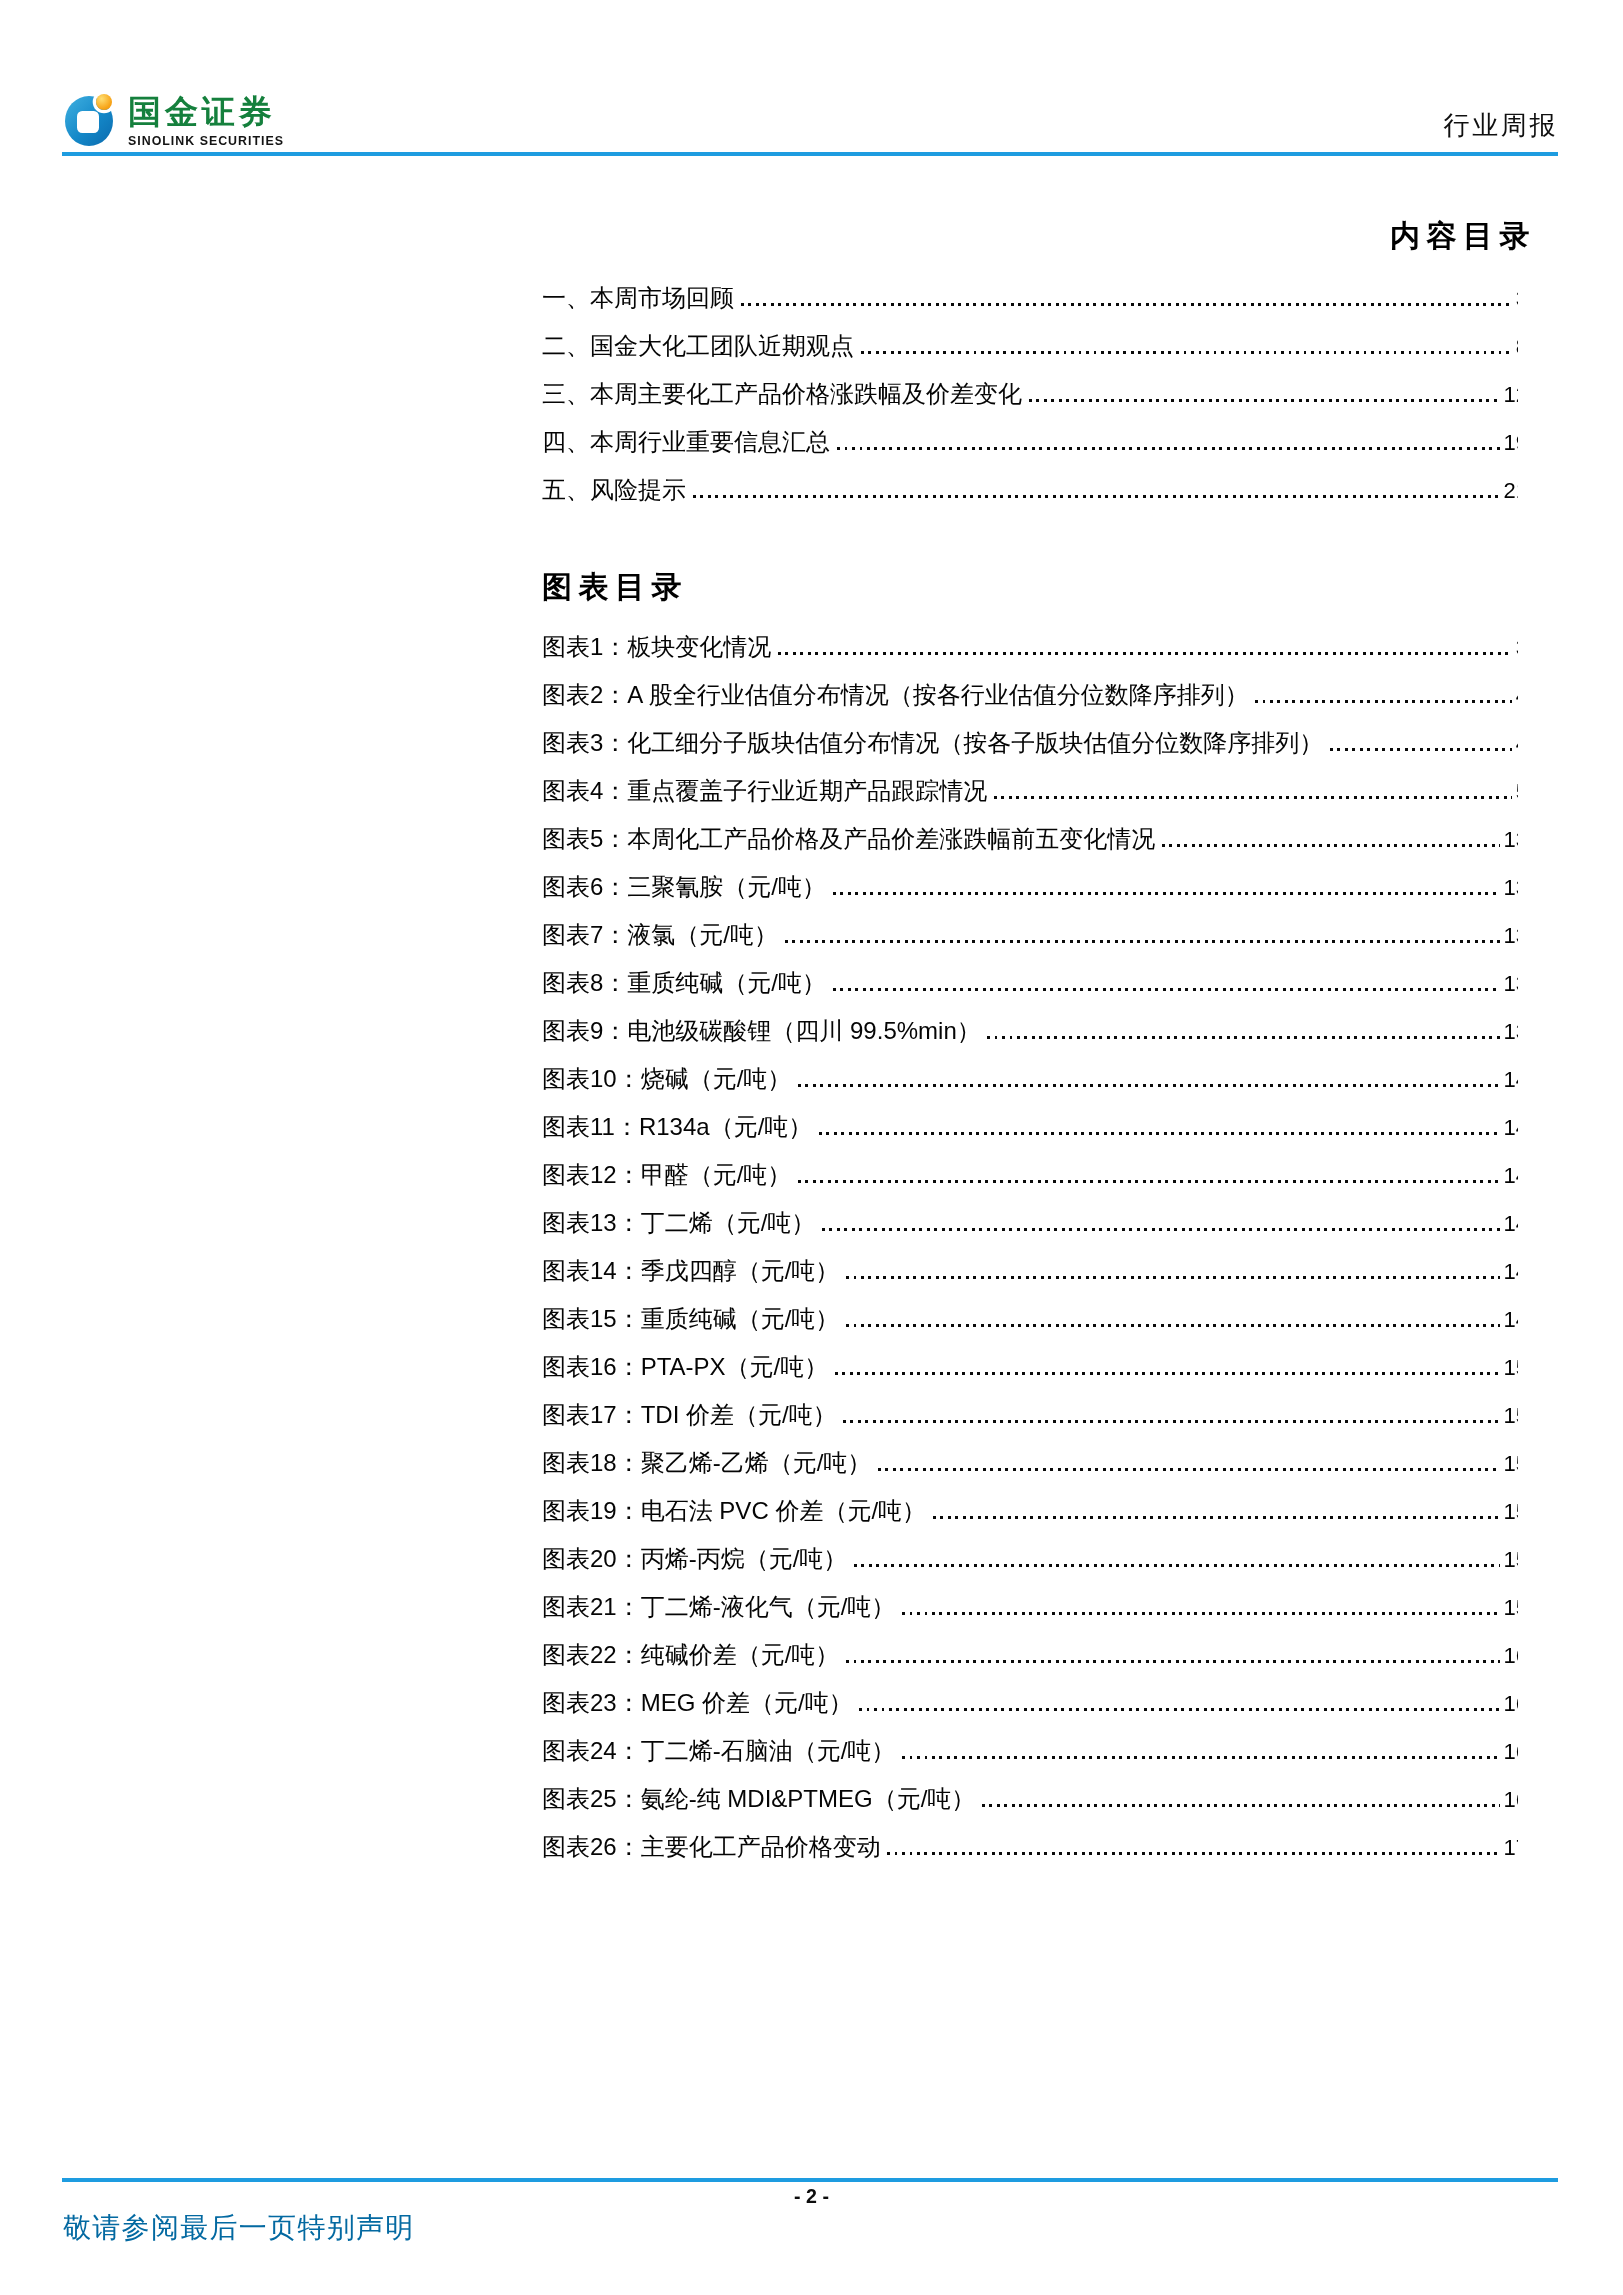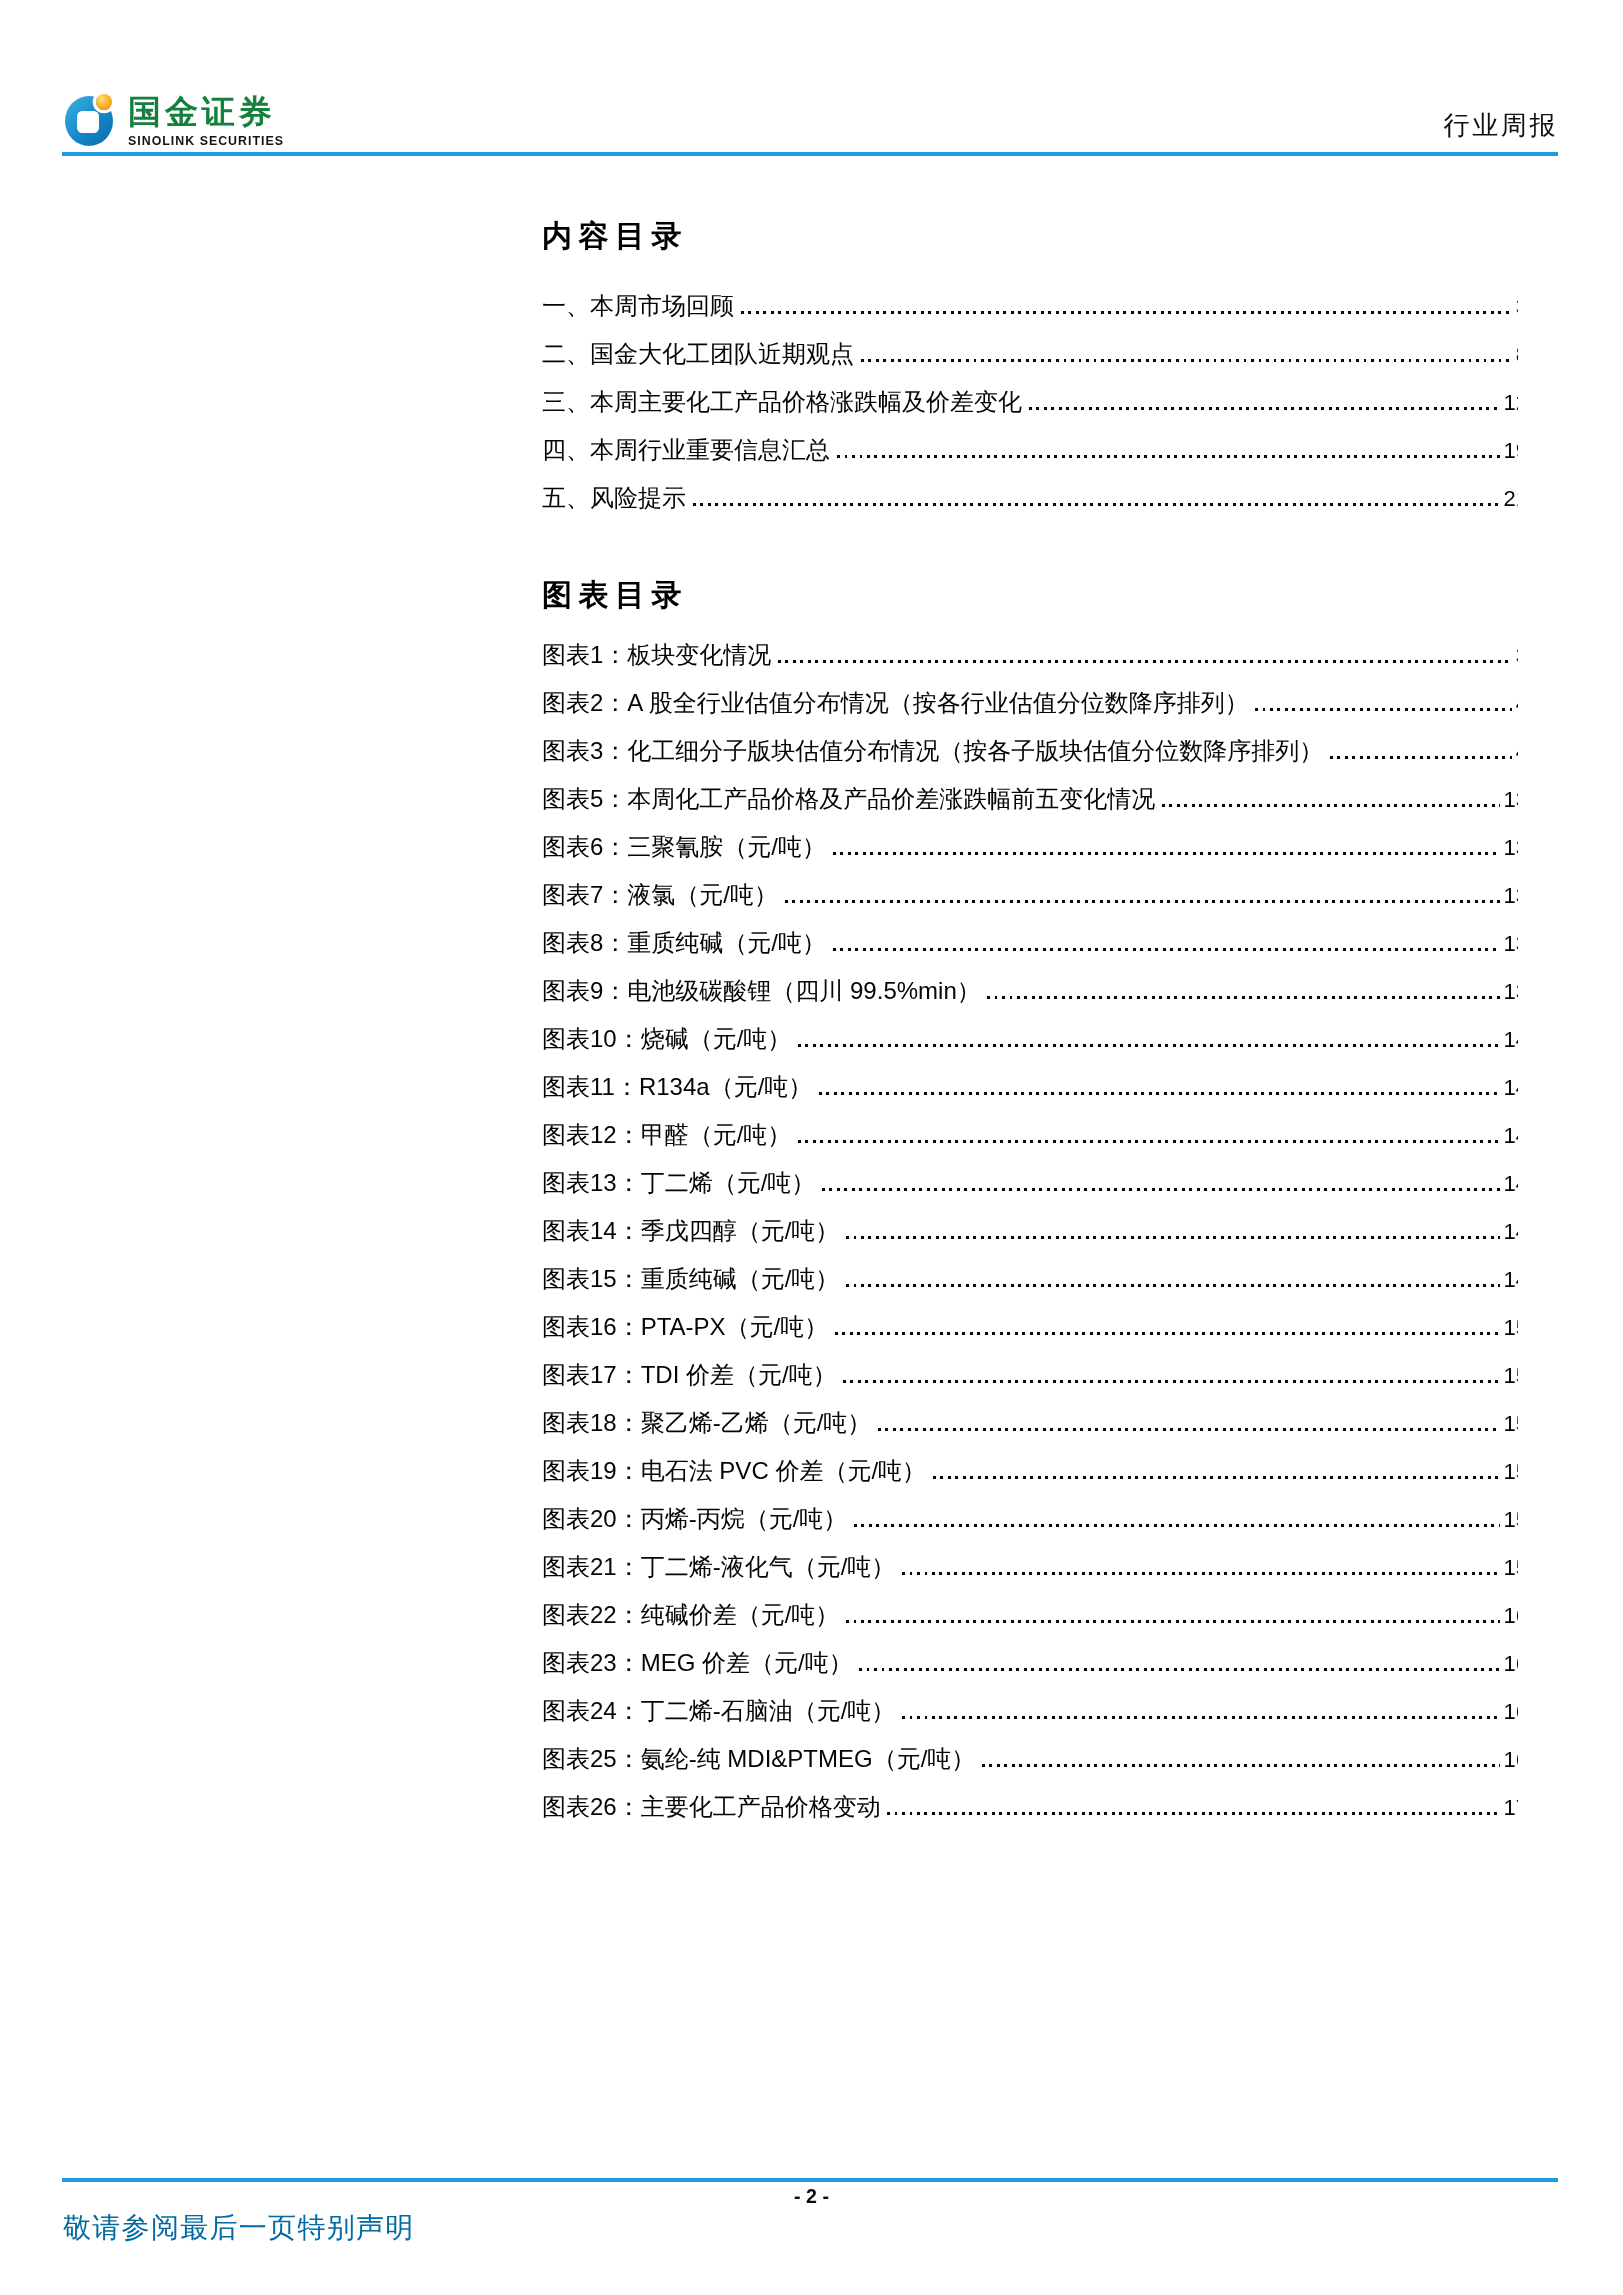--- a/index.html
+++ b/index.html
@@ -22,21 +22,21 @@
   .report-type{position:absolute;right:65px;top:113px;font-size:26px;line-height:29px;
        font-family:Liberation Mono, monospace;color:#101010;letter-spacing:2.6px;margin-left:7px;}
   .rule{position:absolute;left:62px;width:1496px;height:3.9px;background:var(--accent,#1e9ce0);}
   .rule-top{top:152px;}
   .rule-bottom{top:2178px;}
 
   
   .content{position:absolute;left:542px;top:216px;width:994px;}
   h1.sec-title{margin:0;font-size:30px;line-height:39px;font-weight:700;letter-spacing:6.5px;
        font-family:"Liberation Serif","DejaVu Serif",serif;color:#000;}
-  #toc-title{margin-bottom:36px;}
+  #toc-title{margin-bottom:28px;text-align:right;}
   #figures-title{margin-top:44px;margin-bottom:26px;}
   .clipbox{width:976px;overflow:hidden;}
   .row{display:flex;align-items:baseline;width:986px;}
   .row.toc{height:48px;justify-content:space-between;}
   .row.fig{height:48px;}
   .label{font-size:24px;line-height:30px;white-space:nowrap;color:#050505;flex:0 0 auto;}
   .dots{flex:1 1 auto;height:3.3px;align-self:baseline;margin:0 3.3px 0 6.5px;
        background:repeating-linear-gradient(to right,#0a0a0a 0 2.9px,transparent 2.9px 7.5px);}
   .pg{font-size:22px;line-height:26px;flex:0 0 auto;white-space:nowrap;color:#050505;}
 
@@ -106,20 +106,25 @@
           <span class="label">图表2：A 股全行业估值分布情况（按各行业估值分位数降序排列）</span>
           <span class="dots"></span>
           <span class="pg">4</span>
         </div>
         <div class="row fig">
           <span class="label">图表3：化工细分子版块估值分布情况（按各子版块估值分位数降序排列）</span>
           <span class="dots"></span>
           <span class="pg">4</span>
         </div>
         <div class="row fig">
+          <span class="label">图表4：重点覆盖子行业近期产品跟踪情况</span>
+          <span class="dots"></span>
+          <span class="pg">5</span>
+        </div>
+        <div class="row fig">
           <span class="label">图表5：本周化工产品价格及产品价差涨跌幅前五变化情况</span>
           <span class="dots"></span>
           <span class="pg">13</span>
         </div>
         <div class="row fig">
           <span class="label">图表6：三聚氰胺（元/吨）</span>
           <span class="dots"></span>
           <span class="pg">13</span>
         </div>
         <div class="row fig">

